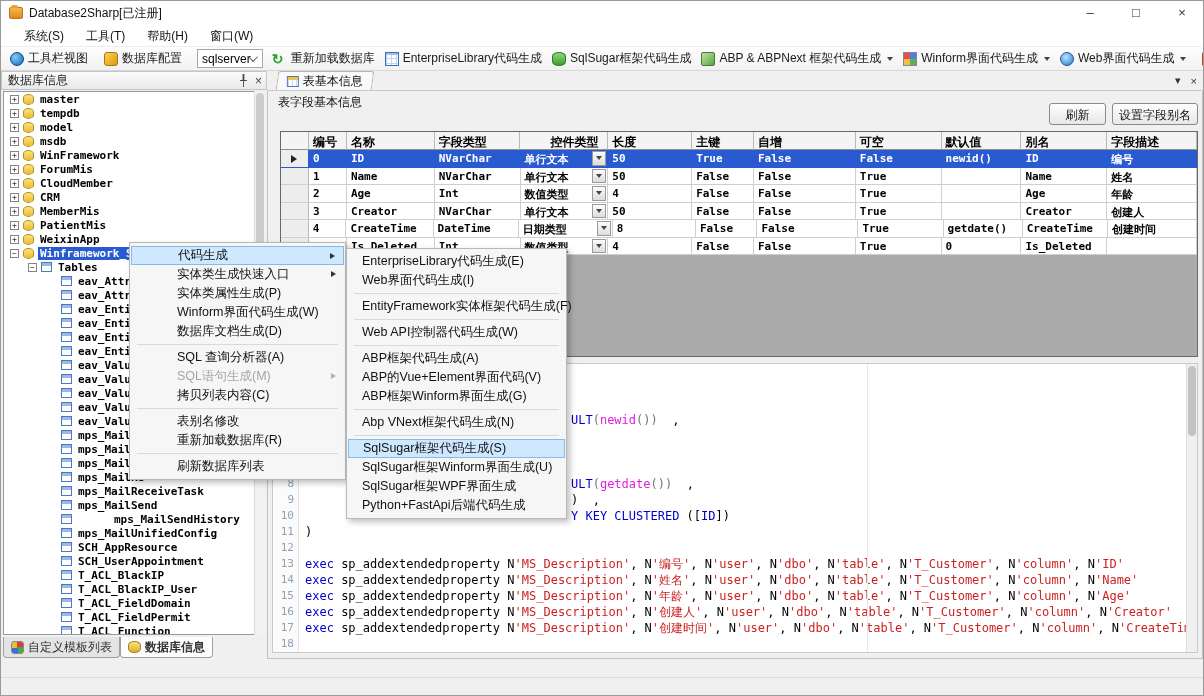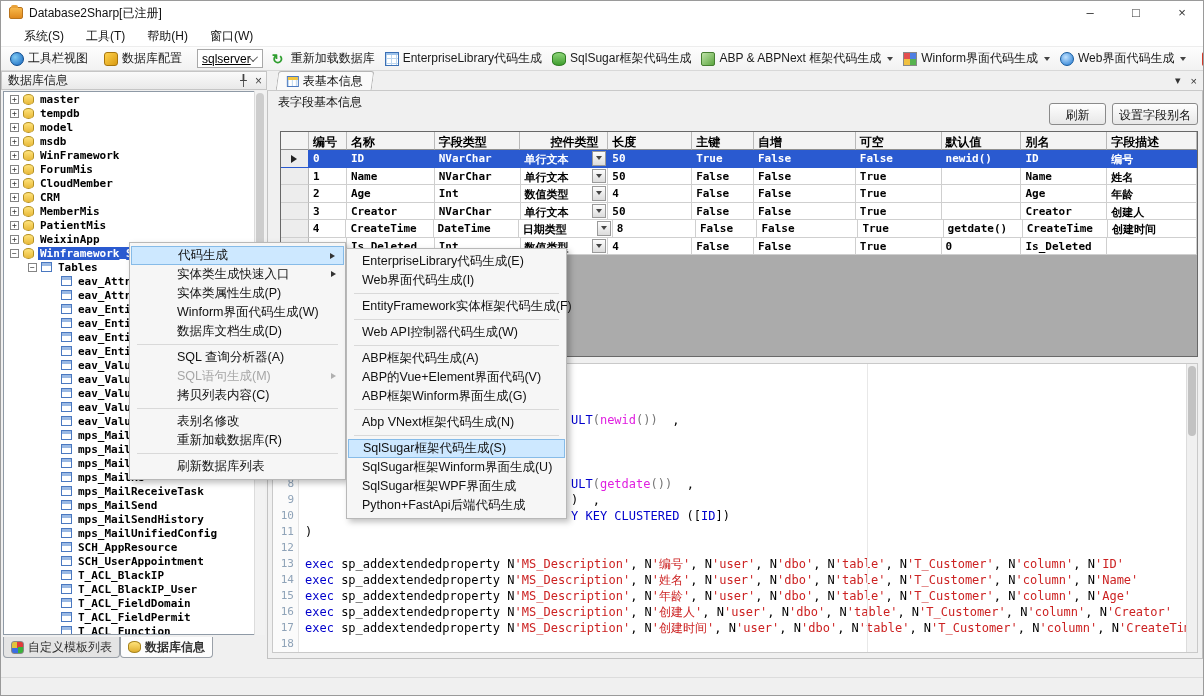--- a/index.html
+++ b/index.html
@@ -23,21 +23,21 @@
   .menubar { position:absolute; left:0; top:24px; width:1204px; height:22px; background:#ffffff;
     display:flex; align-items:center; padding-left:12px; border-bottom:1px solid #ededed;}
   .menubar .mitem { font-size:12px; color:#111; padding:0 11px; line-height:22px; }
   
   .toolbar { position:absolute; left:0; top:46px; width:1204px; height:24px;
     background:linear-gradient(180deg,#fdfdfd,#f2f2f2); border-bottom:1px solid #d8d8d8;
     display:flex; align-items:center; padding-left:4px; }
   .tbtn { display:flex; align-items:center; gap:4px; font-size:12px; color:#1a1a1a; padding:2px 5px; border-radius:2px; white-space:nowrap;}
   .tsep { width:1px; height:16px; background:#cfcfcf; margin:0 3px; }
   .tcombo { width:108px; height:19px; background:#fff; border:1px solid #a8a8a8; font-size:12px;
-    display:flex; align-items:center; padding:0 4px; justify-content:space-between; margin:0 4px;text-decoration:underline; }
+    display:flex; align-items:center; padding:0 4px; justify-content:space-between; margin:0 4px; }
   .chev { width:7px; height:7px; border-left:1.5px solid #555; border-bottom:1.5px solid #555;
     transform:rotate(-45deg) translateY(-2px); }
   .darr { width:0; height:0; border-left:3.5px solid transparent; border-right:3.5px solid transparent;
     border-top:4px solid #444; margin-left:2px;}
   
   .tico { width:14px; height:14px; display:inline-block; position:relative; flex:0 0 auto;}
   .i-globe { border-radius:50%; background:radial-gradient(circle at 35% 35%,#7ec9f2,#1565c0); border:1px solid #0c4a8c;}
   .i-key { background:linear-gradient(135deg,#ffd24d,#d99b12); border:1px solid #a8760c; border-radius:3px;}
   .i-refresh { color:#2e9e2e; font-size:14px; line-height:14px; font-weight:bold; width:15px;}
   .i-grid { background:#fff; border:1px solid #3a6fb5;
@@ -339,21 +339,21 @@
         <span class="tlabel">mps_MailRe</span>
       </div>
       <div class="trow" style="padding-left: 57px;">
         <span class="tblic"></span>
         <span class="tlabel">mps_MailReceiveTask</span>
       </div>
       <div class="trow" style="padding-left: 57px;">
         <span class="tblic"></span>
         <span class="tlabel">mps_MailSend</span>
       </div>
-      <div class="trow" style="padding-left: 57px;">
+      <div class="trow" style="padding-left: 57px; gap: 36px;">
         <span class="tblic"></span>
         <span class="tlabel">mps_MailSendHistory</span>
       </div>
       <div class="trow" style="padding-left: 57px;">
         <span class="tblic"></span>
         <span class="tlabel">mps_MailUnifiedConfig</span>
       </div>
       <div class="trow" style="padding-left: 57px;">
         <span class="tblic"></span>
         <span class="tlabel">SCH_AppResource</span>

